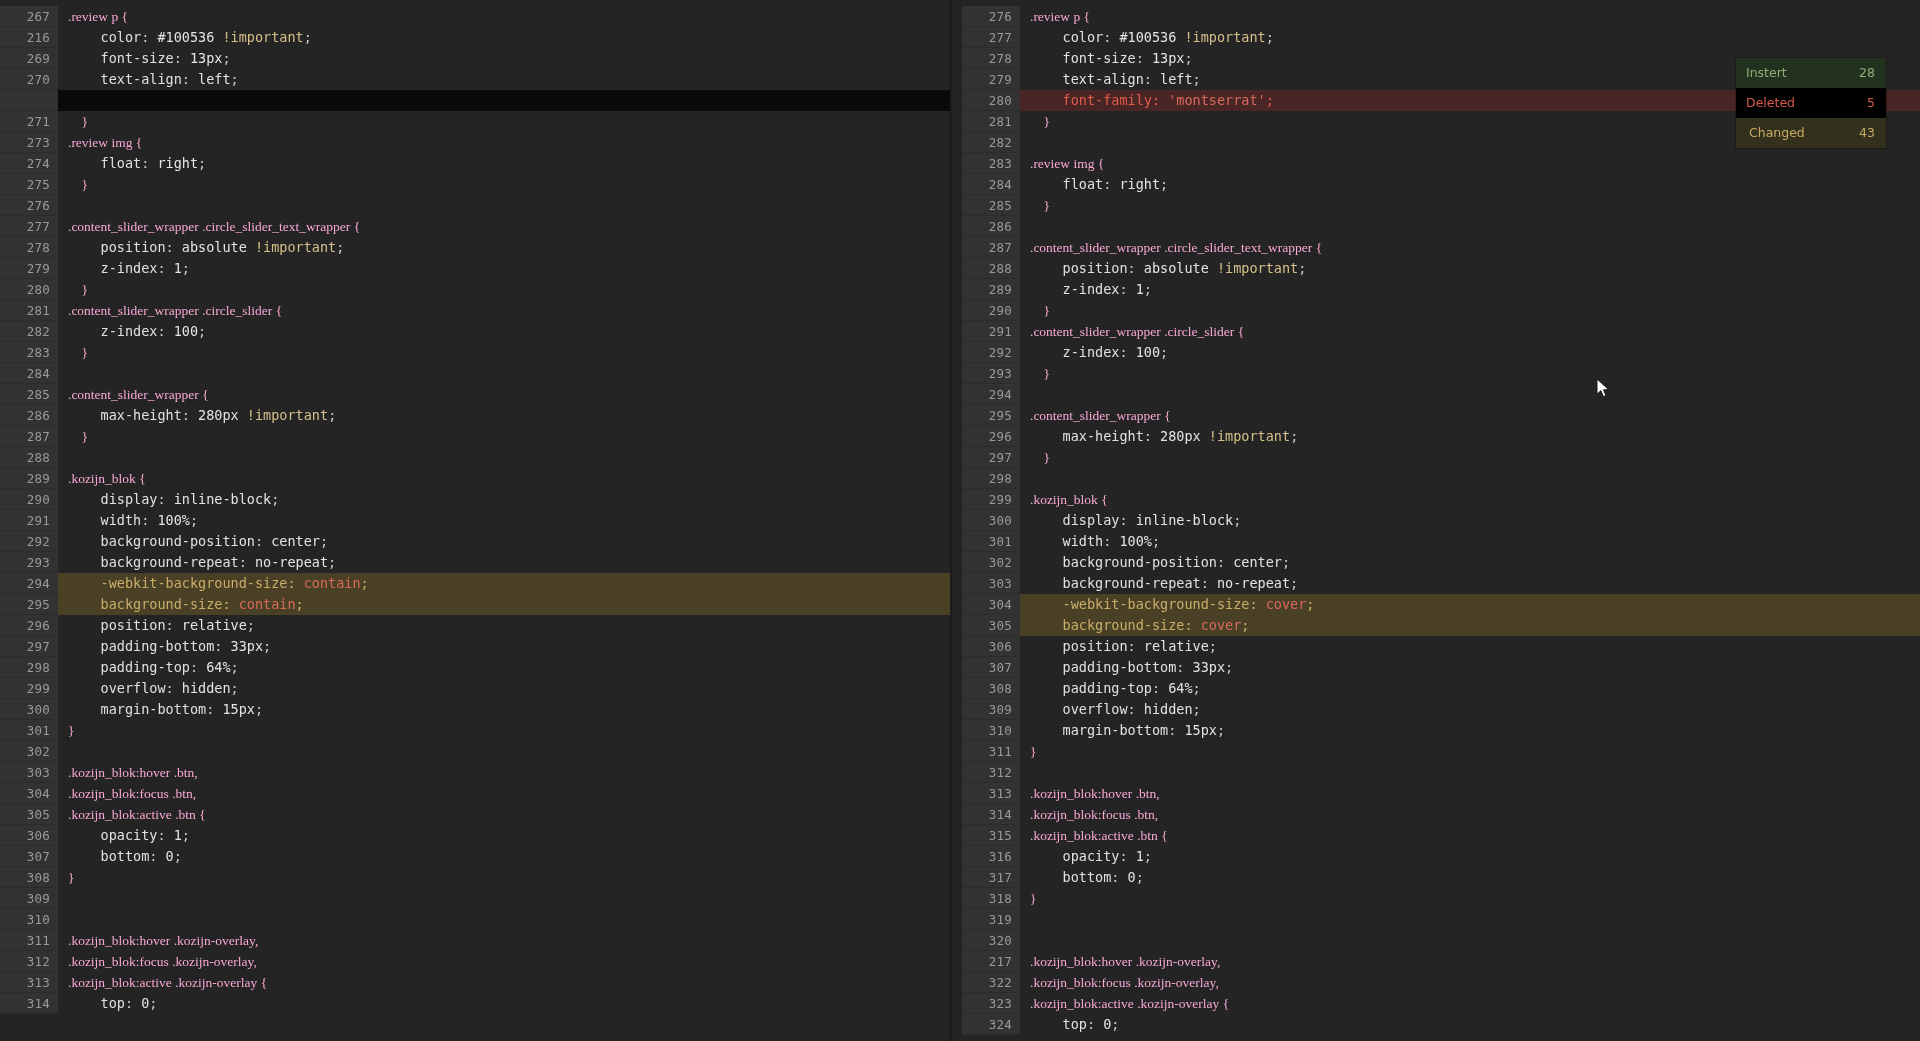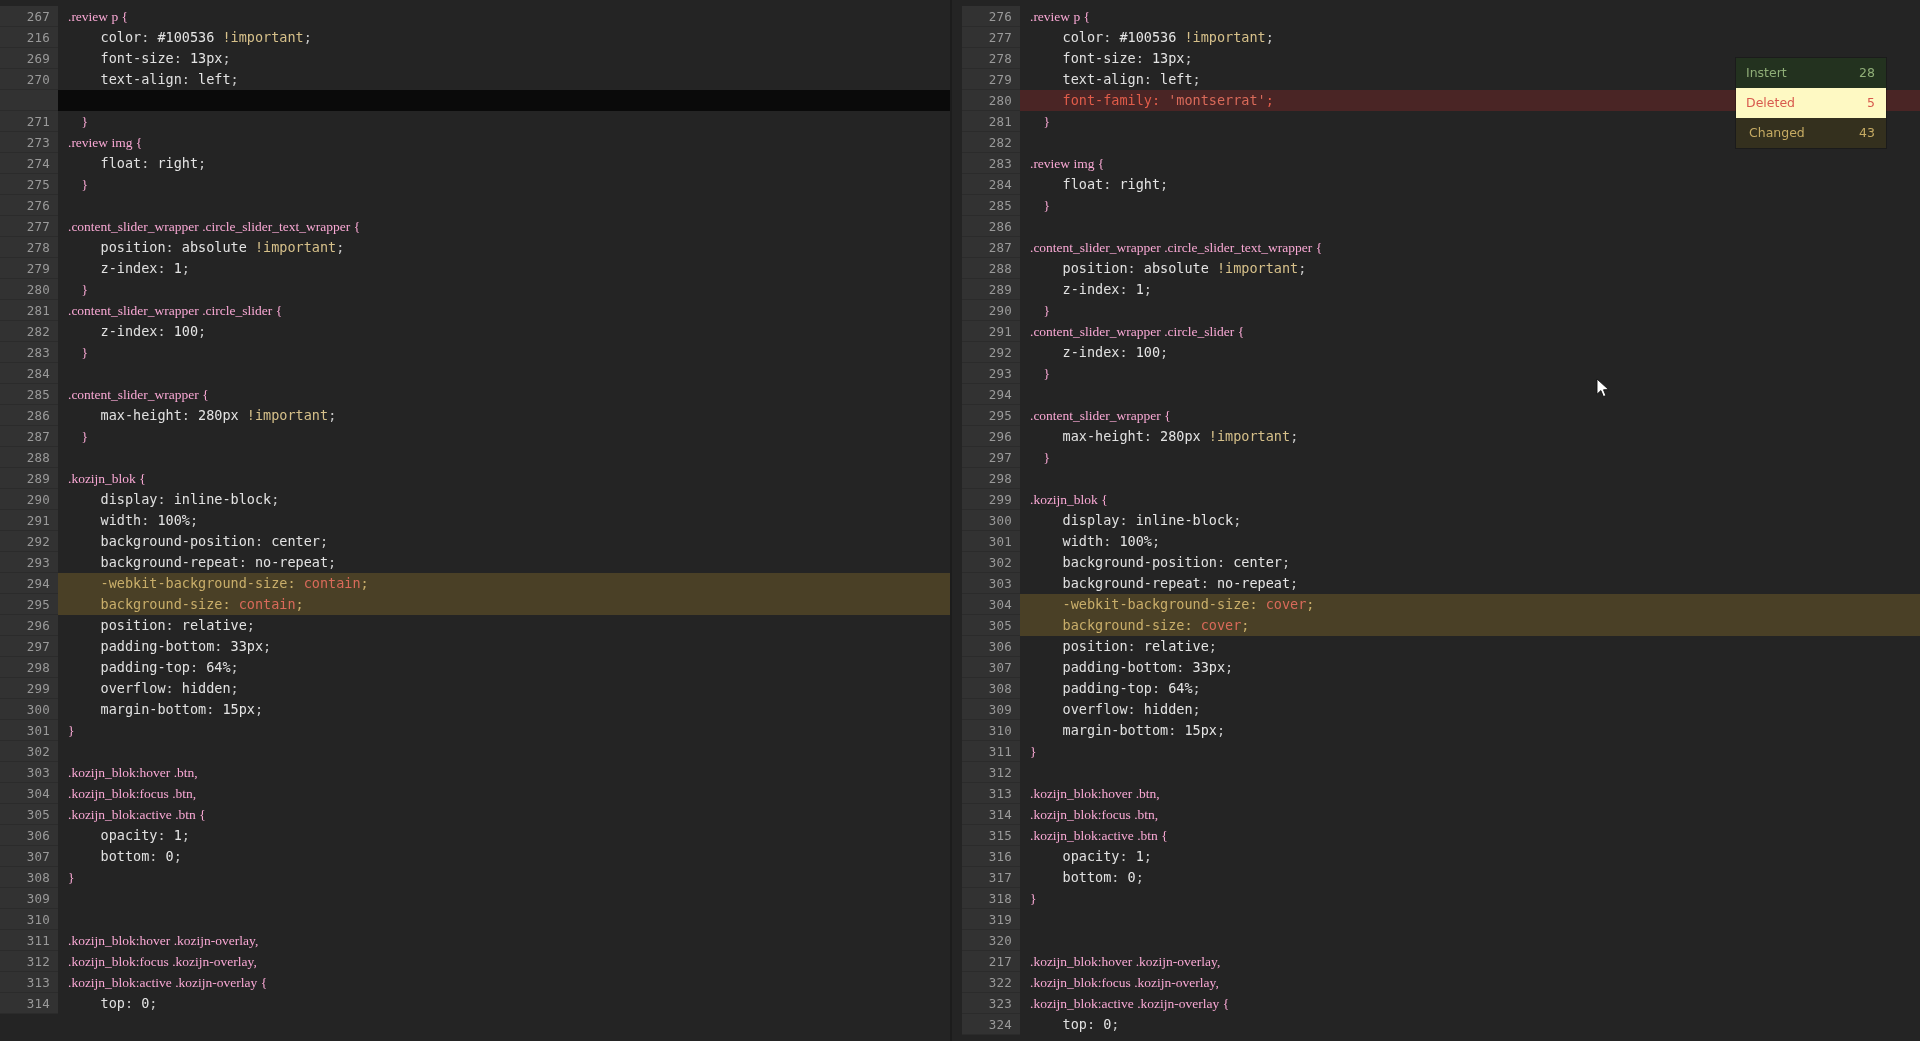--- a/index.html
+++ b/index.html
@@ -139,21 +139,21 @@
     height: 30px;
     line-height: 30px;
     display: flex;
     align-items: center;
     padding: 0 11px 0 10px;
     box-sizing: border-box;
   }
   .stat-row .stat-label { flex: 1 1 auto; }
   .stat-row .stat-value { flex: 0 0 auto; text-align: right; }
   .stat-insert  { background: #23321f; color: #8fae77; }
-  .stat-deleted { background: #fef9c3; color: #d8594d; }
+  .stat-deleted { background: #000000; color: #d8594d; }
   .stat-changed { background: #34301e; color: #c6ab63; padding-left: 13px; }
 
   
   #mouse-cursor {
     position: absolute;
     left: 1596px;
     top: 378px;
     width: 16px;
     height: 22px;
     z-index: 90;

